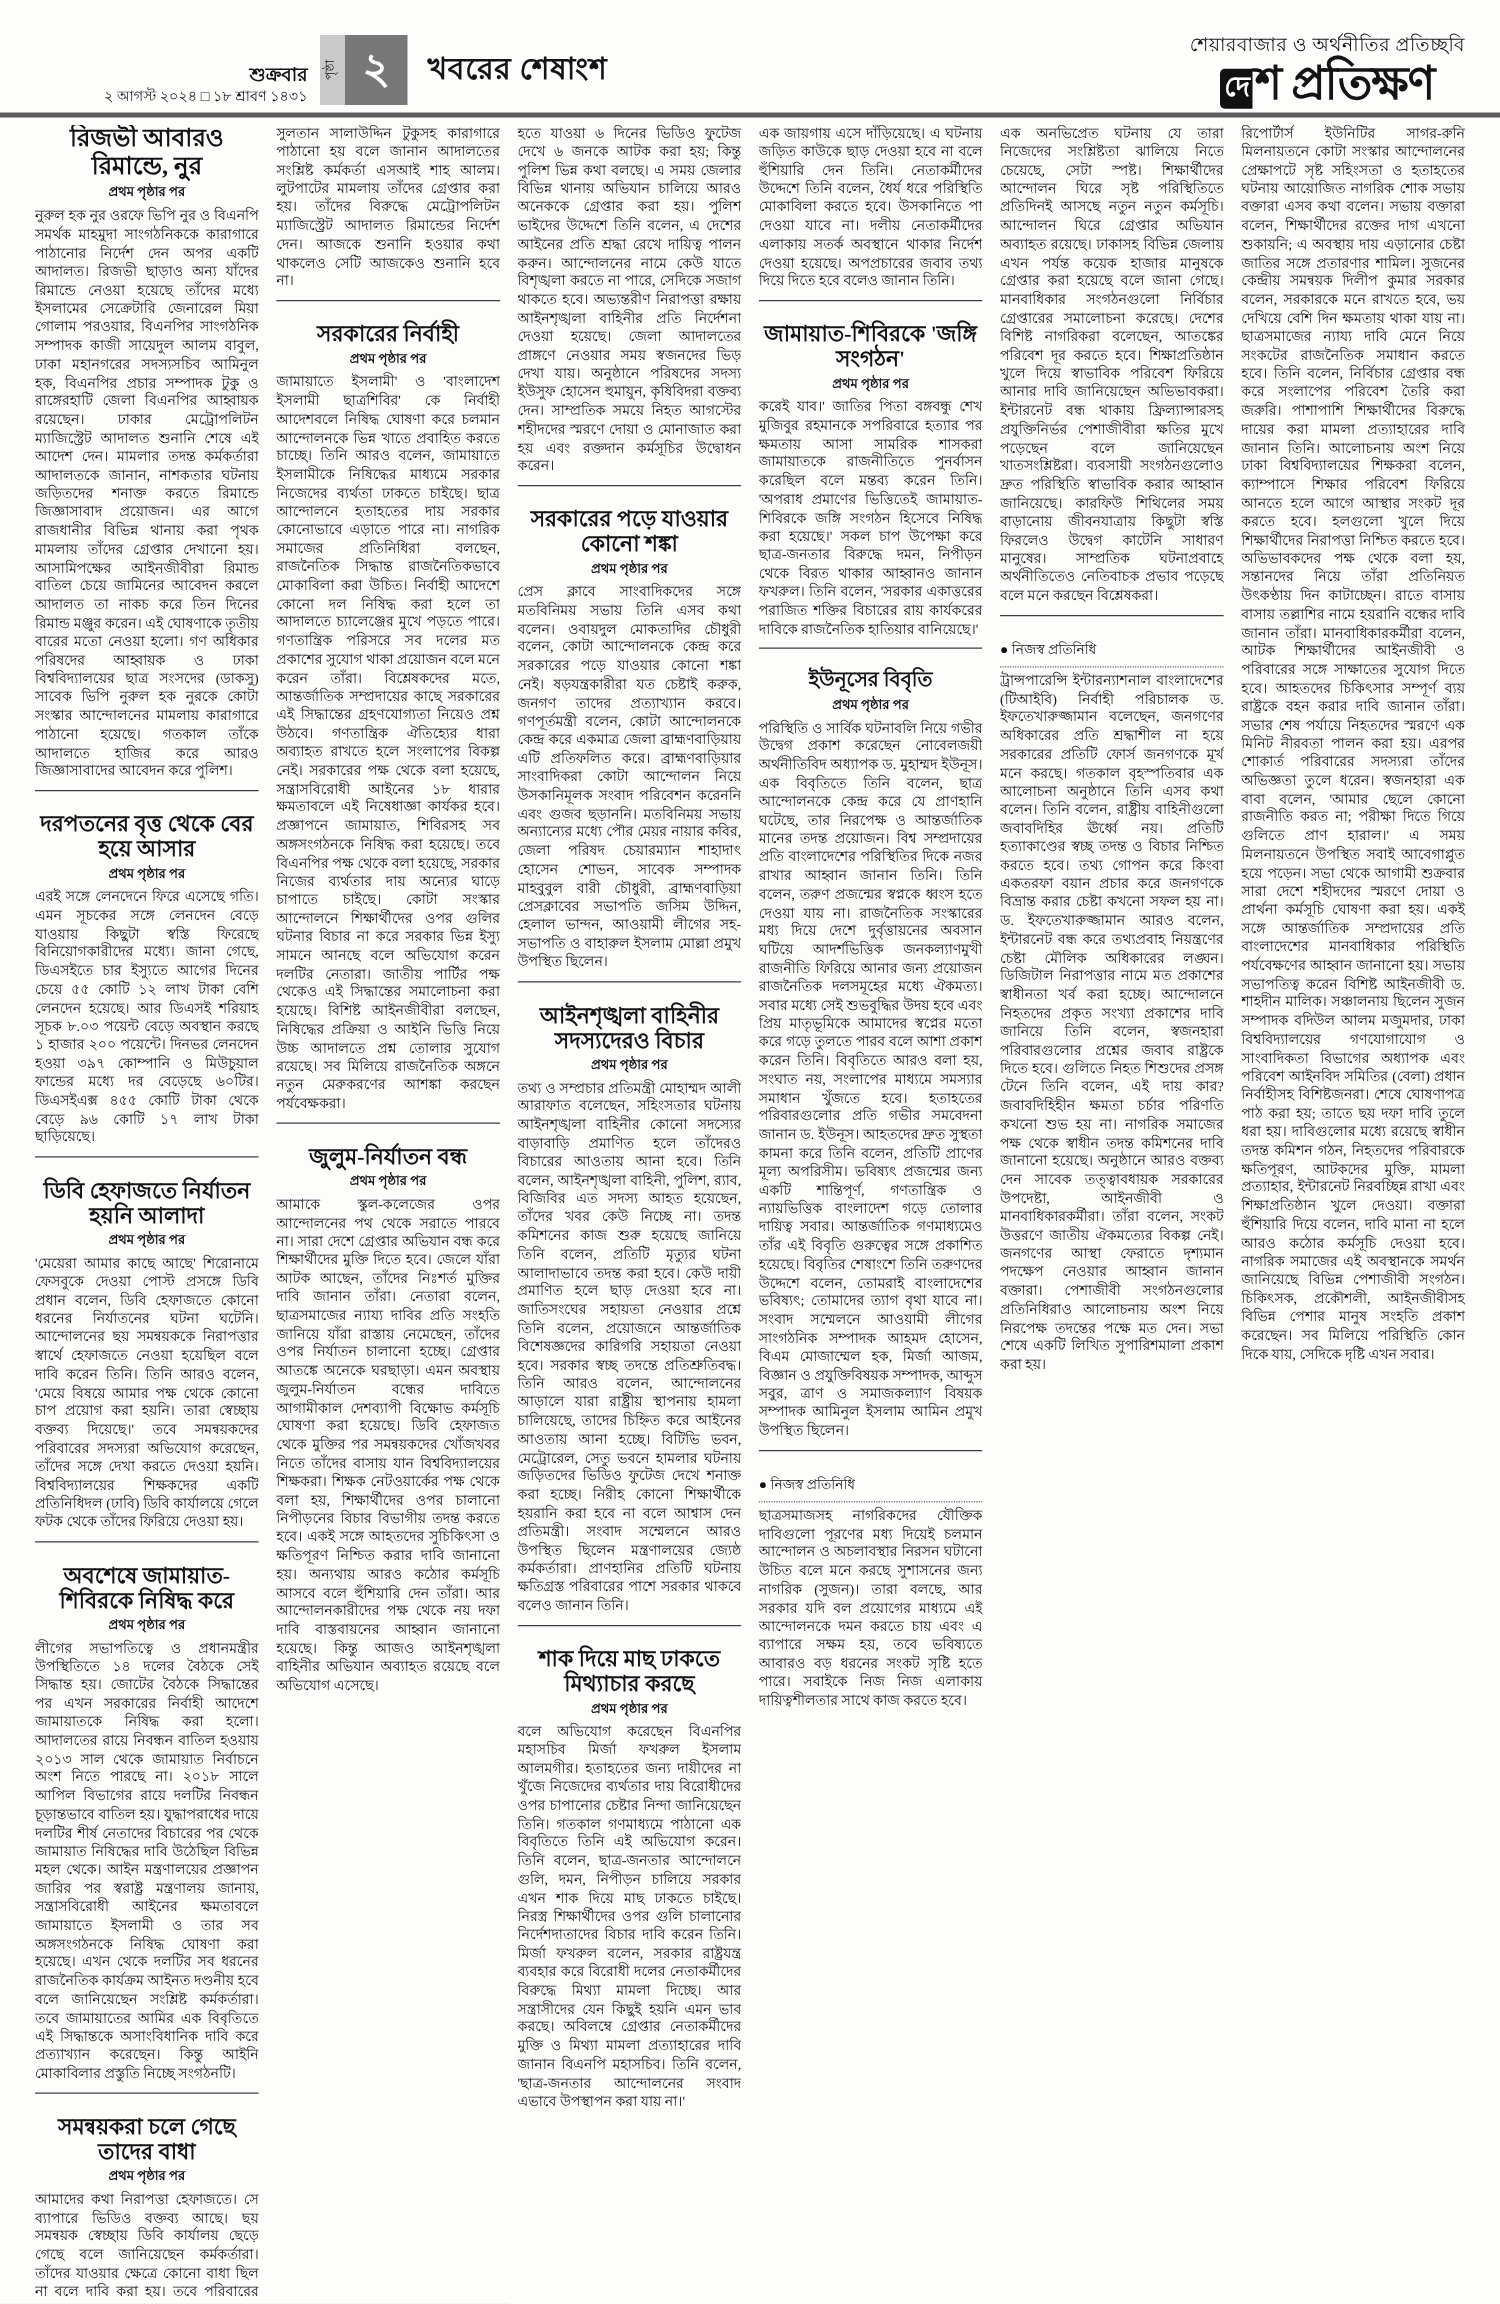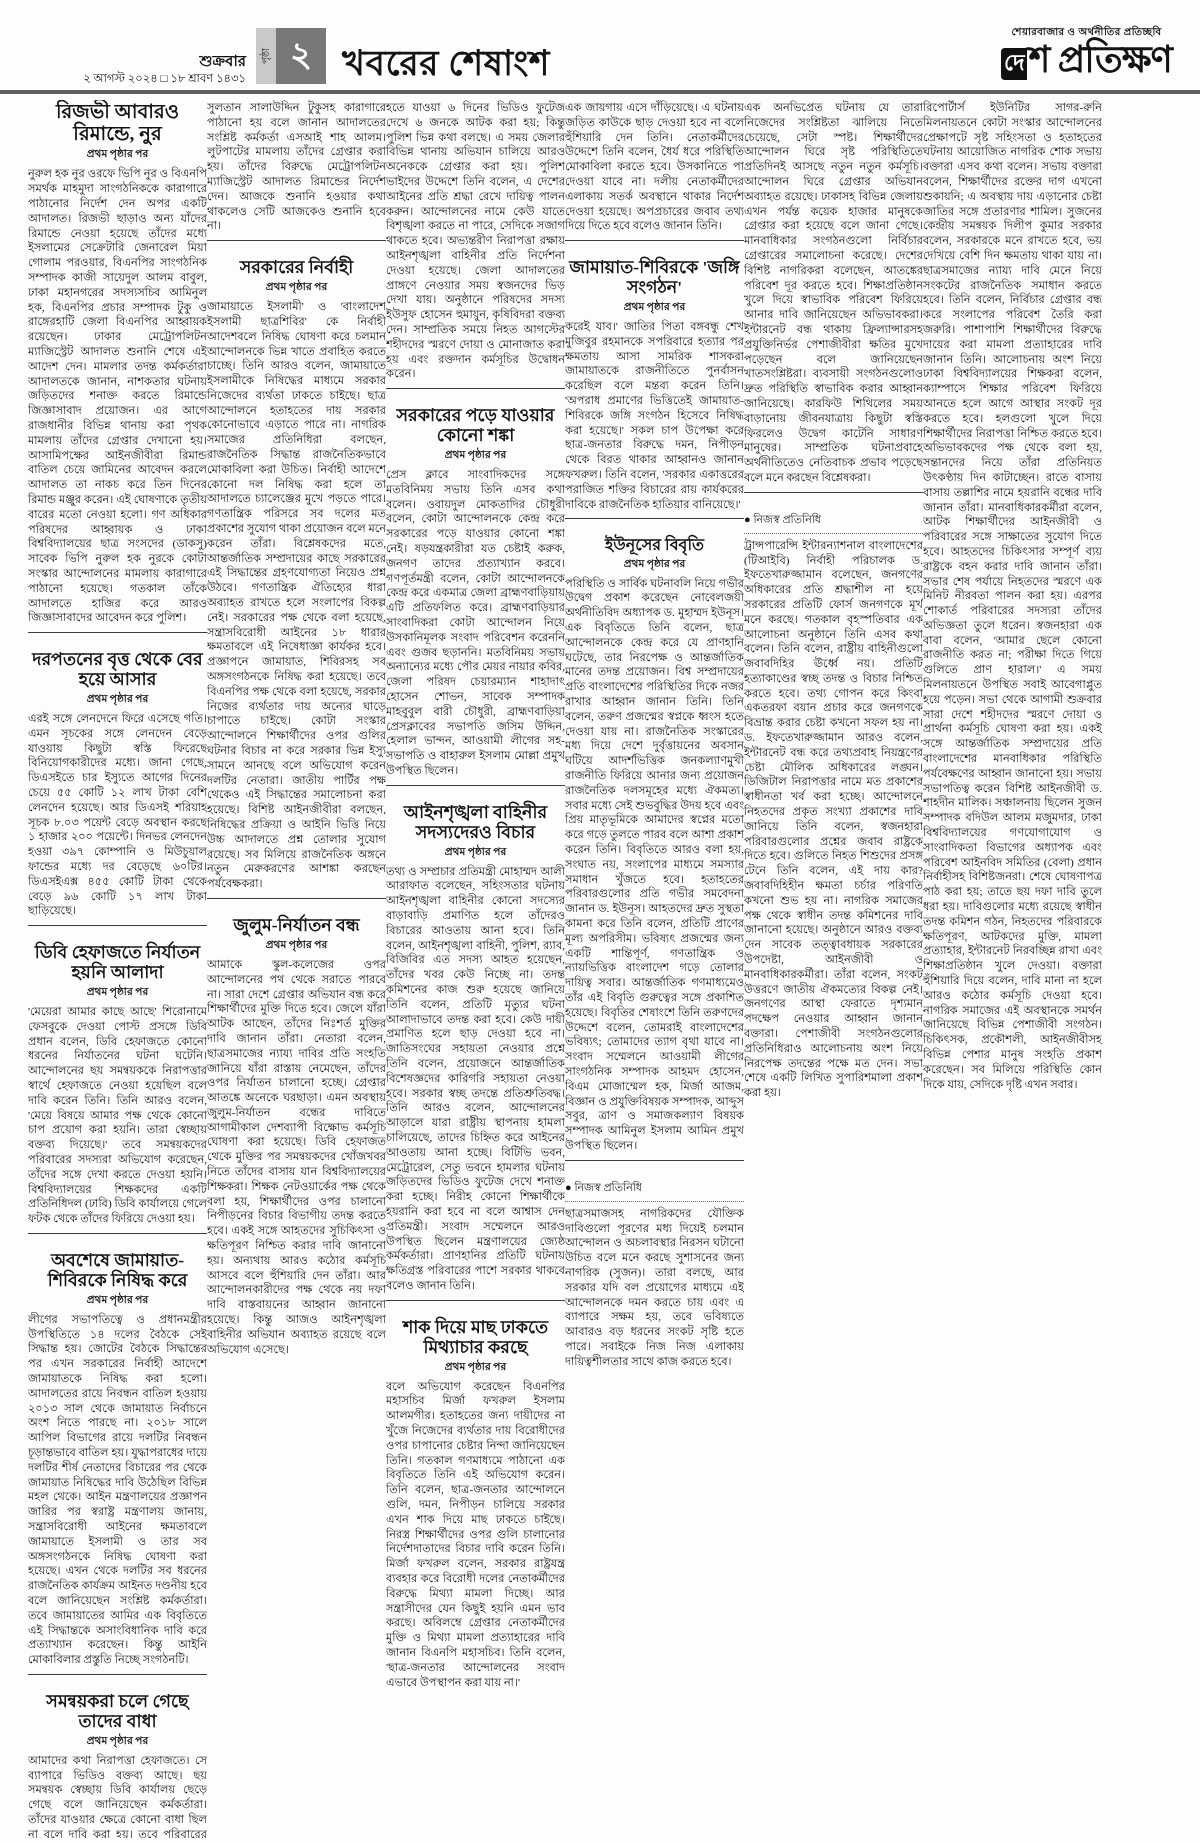--- a/index.html
+++ b/index.html
@@ -8,29 +8,29 @@
   
   .header{position:relative;height:90px;}
   .date-block{position:absolute;left:28px;top:34px;width:218px;text-align:right;line-height:1.25;}
   .weekday{font-size:15px;font-weight:bold;margin-top:18px;}
   .dateline{font-size:11.5px;}
   .page-unit{position:absolute;left:256px;top:28px;display:flex;}
   .page-word{width:20px;height:56px;background:#c9c9c9;color:#222;writing-mode:vertical-rl;
              transform:rotate(180deg);font-size:10px;display:flex;align-items:center;justify-content:center;}
   .page-num{width:50px;height:56px;background:#787878;color:#fff;font-size:34px;font-weight:bold;
             display:flex;align-items:center;justify-content:center;}
-  .section-title{position:absolute;left:342px;top:36px;font-size:35px;font-weight:bold;letter-spacing:.5px;}
+  .section-title{position:absolute;left:342px;top:36px;font-size:24px;font-weight:bold;letter-spacing:.5px;}
   .brand{position:absolute;right:28px;top:24px;text-align:center;}
-  .tagline{font-size:10px;font-weight:bold;letter-spacing:.5px;}
+  .tagline{font-size:15px;font-weight:normal;letter-spacing:.5px;}
   .paper-name{font-size:37px;font-weight:900;letter-spacing:-1px;line-height:1.05;}
   .paper-name .chip{display:inline-block;background:#111;color:#fff;font-size:22px;line-height:1;
                     padding:4px 3px 6px;border-radius:4px 0 0 4px;vertical-align:middle;margin-right:2px;}
   .header-rule{height:4px;background:#5d5d5d;margin:0;}
   
-  .columns{display:flex;padding:6px 28px 0;}
+  .columns{display:flex;gap:14px;padding:6px 28px 0;}
   .col{width:179px;height:1738px;overflow:hidden;flex:0 0 auto;}
   .block + .block{border-top:1px solid #3c3c3c;margin-top:7px;padding-top:16px;}
   .headline{font-weight:bold;text-align:center;line-height:1.14;margin:1px 0 1px;font-size:17.5px;white-space:pre-line;}
   .headline.xl{font-size:19.5px;}
   .headline.md{font-size:16px;}
   .continued{text-align:center;font-size:10.5px;font-weight:bold;margin:1px 0 3px;}
   .byline{font-size:11px;font-weight:normal;border-bottom:1px dotted #666;padding-bottom:3px;margin:2px 0 4px;}
   .body{font-size:11.3px;line-height:1.31;text-align:justify;margin:0;word-break:break-word;}
 </style>
 </head>

